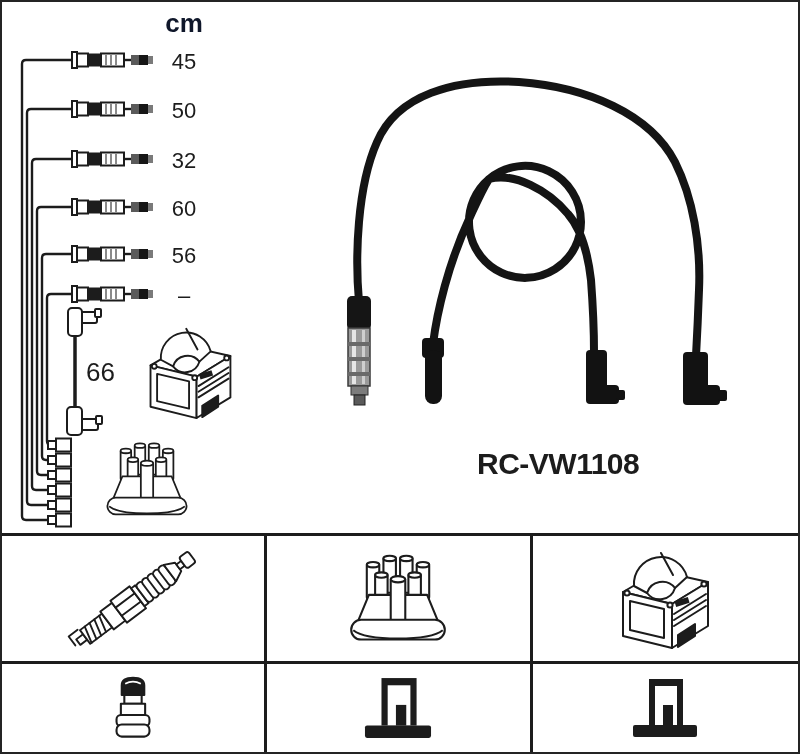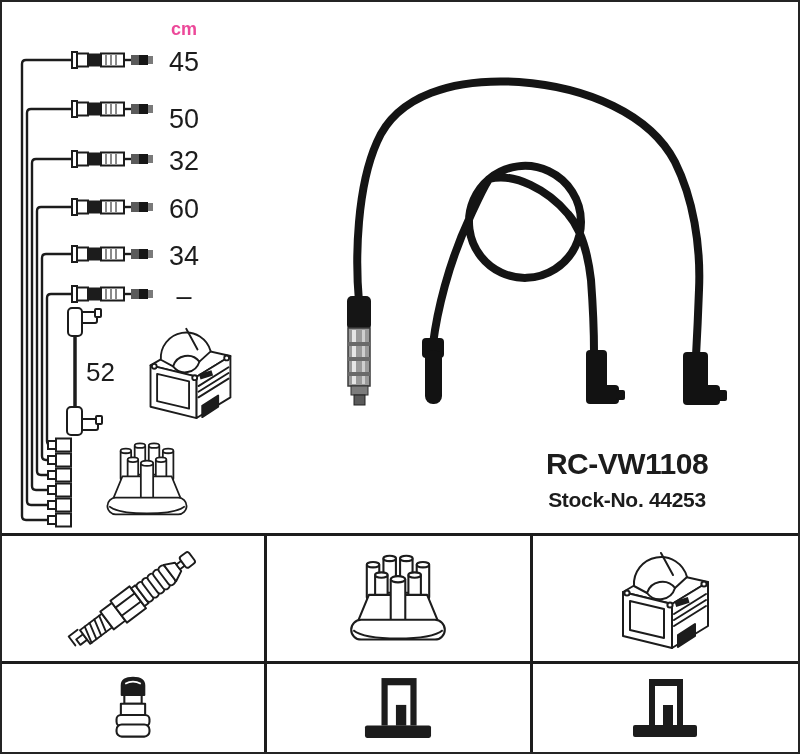--- a/index.html
+++ b/index.html
@@ -4,32 +4,32 @@
 <style>
   html,body{margin:0;padding:0;background:#e8e8e8;}
   #page{
     position:relative;width:800px;height:754px;margin:0 auto;
     background:#ffffff;border:2px solid #242424;box-sizing:border-box;
     font-family:"Liberation Sans", sans-serif;color:#1c1c1c;overflow:hidden;
   }
   .abs{position:absolute;}
   .len-label{
     position:absolute;left:156px;width:52px;height:30px;line-height:30px;
-    text-align:center;font-size:27px;font-weight:400;color:#1c1c1c;
+    text-align:center;font-size:22px;font-weight:400;color:#1c1c1c;
   }
   .unit-label{
-    position:absolute;left:156px;top:12px;width:52px;height:30px;line-height:30px;
-    text-align:center;font-size:18px;font-weight:700;color:#ec4899;
+    position:absolute;left:156px;top:6px;width:52px;height:30px;line-height:30px;
+    text-align:center;font-size:26px;font-weight:700;color:#0f172a;
   }
   .coil-lead-label{
     position:absolute;left:84px;top:355px;width:46px;height:30px;line-height:30px;
     font-size:26px;font-weight:400;color:#1c1c1c;
   }
   .partbox{
-    position:absolute;right:21px;top:446px;width:300px;text-align:center;
+    position:absolute;right:21px;top:446px;width:300px;text-align:left;
   }
   .part-code{font-size:30px;font-weight:700;letter-spacing:-0.5px;line-height:32px;}
   .stock-no{font-size:21px;font-weight:700;letter-spacing:-0.3px;line-height:22px;margin-top:9px;}
   .legend{
     position:absolute;left:0;right:0;top:531px;bottom:0;
     border-top:3px solid #1c1c1c;
     display:grid;grid-template-columns:1fr 1fr 1fr;grid-template-rows:128px 1fr;
   }
   .cell{display:flex;align-items:center;justify-content:center;
     border-right:3px solid #1c1c1c;border-bottom:3px solid #1c1c1c;}
@@ -191,26 +191,26 @@
 
   <svg class="abs" style="left:141px;top:317px" width="94" height="106" viewBox="0 0 100 110">
     <use href="#sym-coil"></use>
   </svg>
   <svg class="abs" style="left:101px;top:431px" width="88" height="94" viewBox="0 0 100 100">
     <use href="#sym-cap"></use>
   </svg>
 
   <div class="unit-label">cm</div>
   <div class="len-label" style="top:45px">45</div>
-  <div class="len-label" style="top:102px">50</div>
+  <div class="len-label" style="top:94px">50</div>
   <div class="len-label" style="top:144px">32</div>
   <div class="len-label" style="top:192px">60</div>
-  <div class="len-label" style="top:239px">34</div>
+  <div class="len-label" style="top:239px">56</div>
   <div class="len-label" style="top:279px">–</div>
-  <div class="coil-lead-label">52</div>
+  <div class="coil-lead-label">66</div>
 
   <svg class="abs" style="left:330px;top:45px" width="468" height="415" viewBox="330 45 468 415">
 
     <path d="M 357,300 C 353,255 355,185 375,140 C 395,93 452,76 517,80 C 585,85 648,112 673,160
              C 691,196 699,243 697,288 C 696,316 695,336 694,354" fill="none" stroke="#141414" stroke-width="8" stroke-linecap="round"></path>
 
     <path d="M 431,342 C 435,310 446,262 468,215 C 474,202 480,188 487,177
              A 56 56 0 0 1 579,220
              A 56 56 0 1 1 487,177
              C 512,170 546,188 566,212 C 580,228 586,252 589,278 C 591,305 592,328 592,350" fill="none" stroke="#141414" stroke-width="8" stroke-linecap="round"></path>
@@ -240,21 +240,20 @@
 
     <g fill="#121212">
       <rect x="681" y="350" width="25" height="42" rx="4"></rect>
       <rect x="681" y="383" width="37" height="20" rx="4"></rect>
       <rect x="716" y="388" width="9" height="11" rx="2"></rect>
     </g>
   </svg>
 
   <div class="partbox">
     <div class="part-code">RC-VW1108</div>
-    <div class="stock-no">Stock-No. 44253</div>
   </div>
 
   <div class="legend">
     <div class="cell">
       <svg width="196" height="118" viewBox="0 0 200 124">
           <use href="#sym-plug"></use>
         </svg>
     </div>
     <div class="cell">
       <svg width="104" height="112" viewBox="0 0 100 100">

